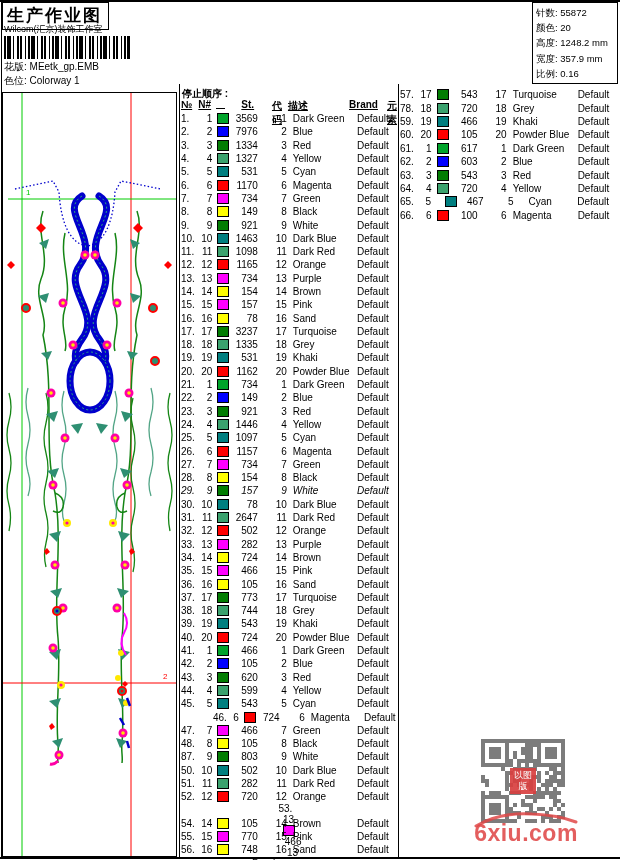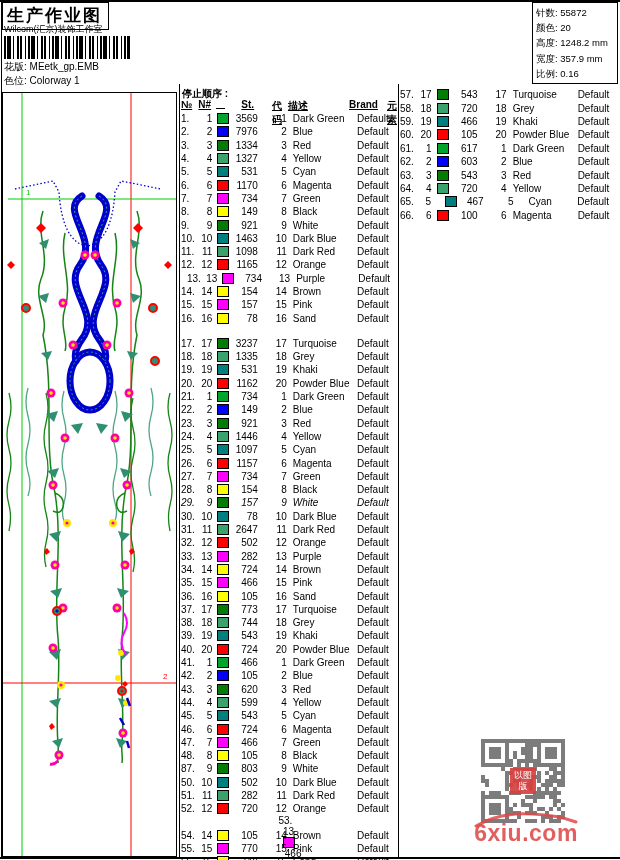--- a/index.html
+++ b/index.html
@@ -381,21 +381,21 @@
       <span class="c-needle">12</span>
       <span class="c-swb">
         <span class="c-sw" style="display: block; background: rgb(255, 0, 0);"></span>
       </span>
       <span class="c-st">1165</span>
       <span class="c-code">12</span>
       <span class="c-desc">Orange</span>
       <span class="c-brand">Default</span>
       <span class="c-elem"></span>
     </div>
-    <div class="trow" style="height: 13.3px; padding-left: 6px;">
+    <div class="trow" style="height: 13.3px;">
       <span class="c-stop">13.</span>
       <span class="c-needle">13</span>
       <span class="c-swb">
         <span class="c-sw" style="display: block; background: rgb(255, 0, 255);"></span>
       </span>
       <span class="c-st">734</span>
       <span class="c-code">13</span>
       <span class="c-desc">Purple</span>
       <span class="c-brand">Default</span>
       <span class="c-elem"></span>
@@ -429,21 +429,21 @@
       <span class="c-needle">16</span>
       <span class="c-swb">
         <span class="c-sw" style="display: block; background: rgb(255, 255, 0);"></span>
       </span>
       <span class="c-st">78</span>
       <span class="c-code">16</span>
       <span class="c-desc">Sand</span>
       <span class="c-brand">Default</span>
       <span class="c-elem"></span>
     </div>
-    <div class="trow" style="height: 13.3px; margin-top: 12px;">
+    <div class="trow" style="height: 13.3px;">
       <span class="c-stop">17.</span>
       <span class="c-needle">17</span>
       <span class="c-swb">
         <span class="c-sw" style="display: block; background: rgb(2, 125, 2);"></span>
       </span>
       <span class="c-st">3237</span>
       <span class="c-code">17</span>
       <span class="c-desc">Turquoise</span>
       <span class="c-brand">Default</span>
       <span class="c-elem"></span>
@@ -777,21 +777,21 @@
       <span class="c-needle">5</span>
       <span class="c-swb">
         <span class="c-sw" style="display: block; background: rgb(0, 127, 128);"></span>
       </span>
       <span class="c-st">543</span>
       <span class="c-code">5</span>
       <span class="c-desc">Cyan</span>
       <span class="c-brand">Default</span>
       <span class="c-elem"></span>
     </div>
-    <div class="trow" style="height: 13.3px;">
+    <div class="trow" style="height: 13.3px; margin-left: 32px;">
       <span class="c-stop">46.</span>
       <span class="c-needle">6</span>
       <span class="c-swb">
         <span class="c-sw" style="display: block; background: rgb(255, 0, 0);"></span>
       </span>
       <span class="c-st">724</span>
       <span class="c-code">6</span>
       <span class="c-desc">Magenta</span>
       <span class="c-brand">Default</span>
       <span class="c-elem"></span>
@@ -924,21 +924,21 @@
       <span class="c-swb">
         <span class="c-sw" style="display: block; background: rgb(2, 125, 2);"></span>
       </span>
       <span class="c-st">543</span>
       <span class="c-code">17</span>
       <span class="c-desc">Turquoise</span>
       <span class="c-brand">Default</span>
       <span class="c-elem"></span>
     </div>
     <div class="trow" style="height: 13.4px;">
-      <span class="c-stop">58.</span>
+      <span class="c-stop">78.</span>
       <span class="c-needle">18</span>
       <span class="c-swb">
         <span class="c-sw" style="display: block; background: rgb(59, 162, 110);"></span>
       </span>
       <span class="c-st">720</span>
       <span class="c-code">18</span>
       <span class="c-desc">Grey</span>
       <span class="c-brand">Default</span>
       <span class="c-elem"></span>
     </div>

